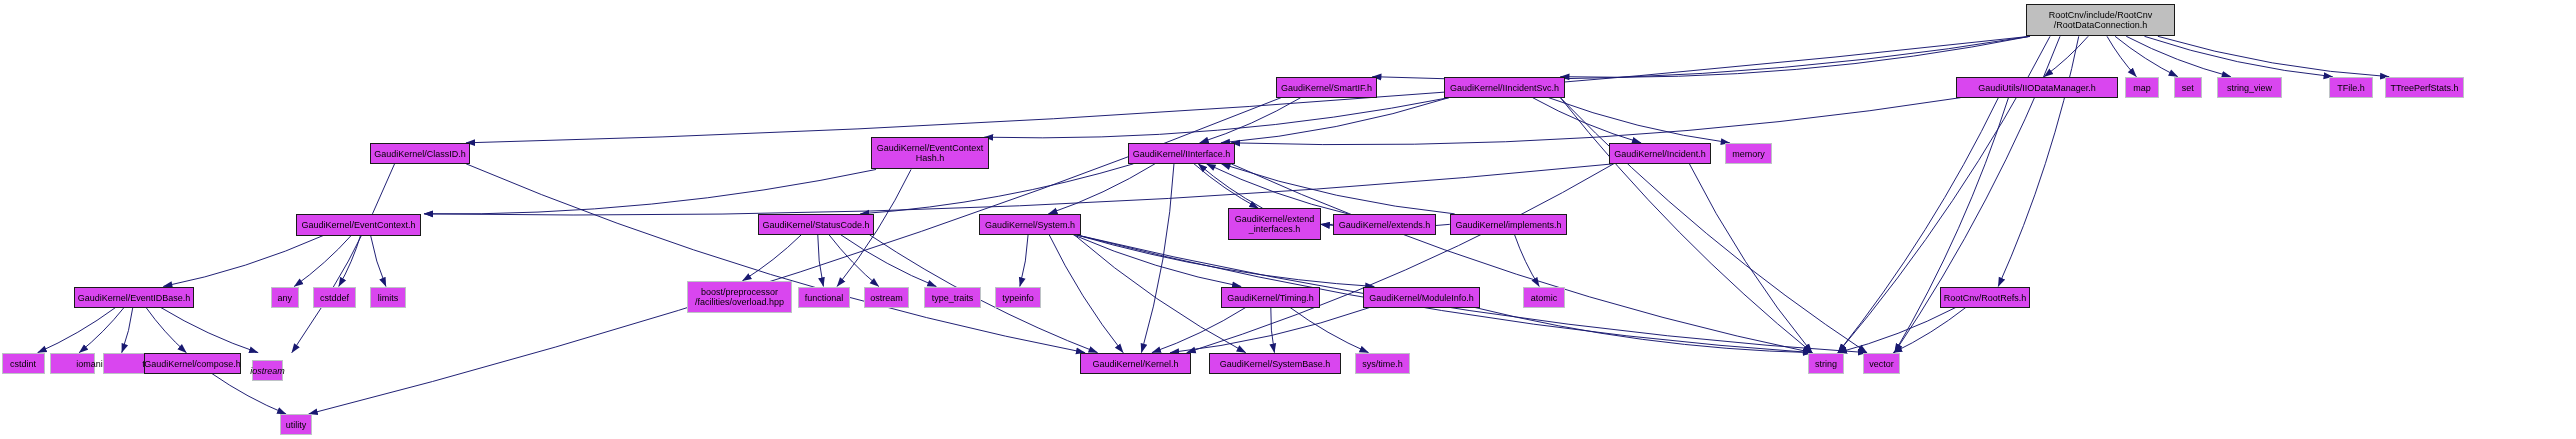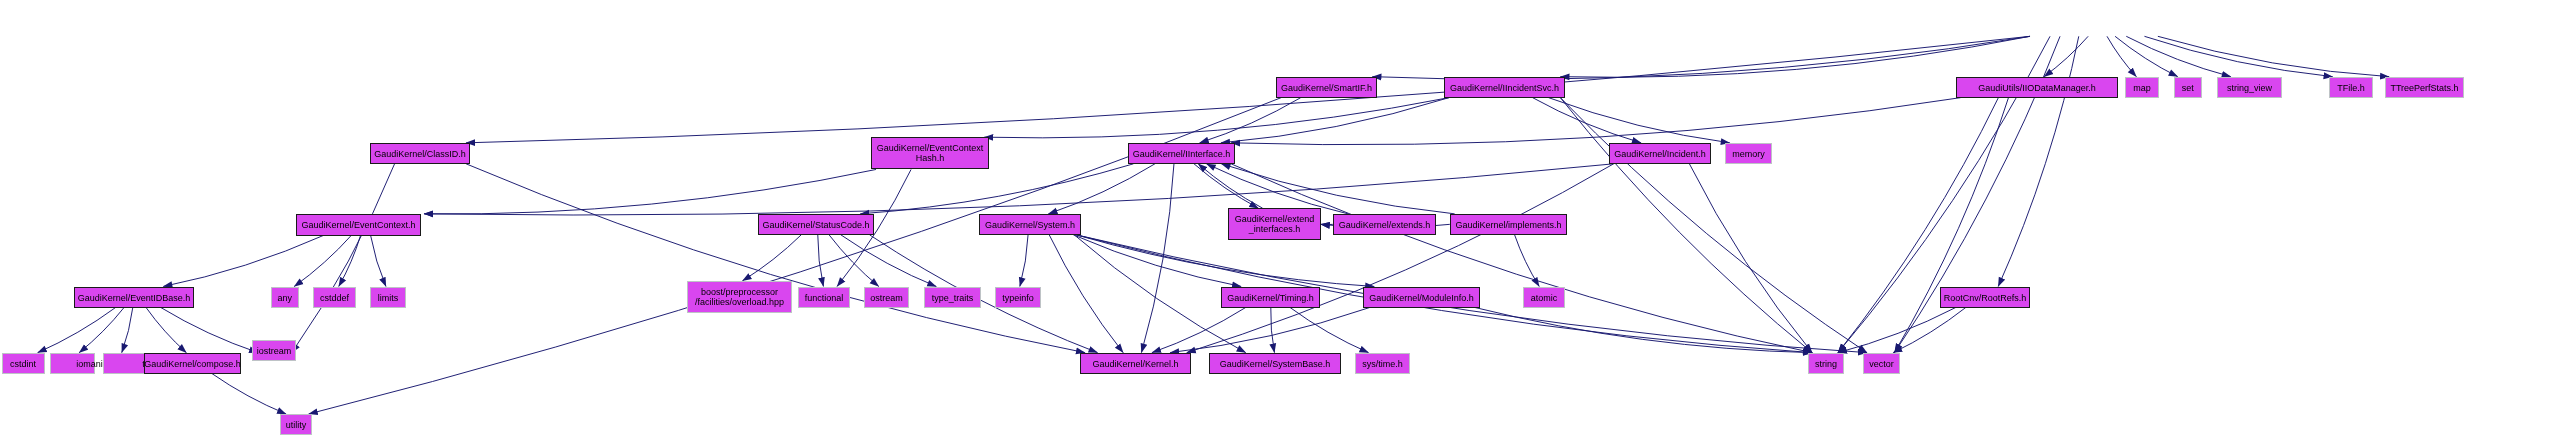--- a/index.html
+++ b/index.html
@@ -87,20 +87,22 @@
       <path d="M1328.5,291 Q1428.9,334.4 1536.4,355" fill="none" stroke="#191970" stroke-width="1.2" marker-end="url(#arrow)"></path>
       <path d="M1329.6,291 Q1427.8,375.7 1542.1,437" fill="none" stroke="#191970" stroke-width="1.2" marker-end="url(#arrow)"></path>
       <path d="M1542.1,381 Q1487.1,415.4 1425.9,437" fill="none" stroke="#191970" stroke-width="1.2" marker-end="url(#arrow)"></path>
       <path d="M1573.2,381 Q1572.4,409.3 1577.7,437" fill="none" stroke="#191970" stroke-width="1.2" marker-end="url(#arrow)"></path>
       <path d="M1597,381 Q1642.6,414.4 1694.3,437" fill="none" stroke="#191970" stroke-width="1.2" marker-end="url(#arrow)"></path>
       <path d="M1695.9,381 Q1575.2,422.6 1448.4,437" fill="none" stroke="#191970" stroke-width="1.2" marker-end="url(#arrow)"></path>
       <path d="M1826,381 Q2031.9,432 2244,437" fill="none" stroke="#191970" stroke-width="1.2" marker-end="url(#arrow)"></path>
       <path d="M2422,381 Q2352.1,417 2276,437" fill="none" stroke="#191970" stroke-width="1.2" marker-end="url(#arrow)"></path>
       <path d="M2434.4,381 Q2392.5,413.9 2344.4,437" fill="none" stroke="#191970" stroke-width="1.2" marker-end="url(#arrow)"></path>
     </svg>
+    <div class="node root" style="left: 2026px; top: 4px; width: 149px; height: 32px;">RootCnv/include/RootCnv
+/RootDataConnection.h</div>
     <div class="node linked" style="left: 1276px; top: 77px; width: 101px; height: 21px;">GaudiKernel/SmartIF.h</div>
     <div class="node linked" style="left: 1444px; top: 77px; width: 121px; height: 21px;">GaudiKernel/IIncidentSvc.h</div>
     <div class="node linked" style="left: 1956px; top: 77px; width: 162px; height: 21px;">GaudiUtils/IIODataManager.h</div>
     <div class="node plain" style="left: 2125px; top: 77px; width: 34px; height: 21px;">map</div>
     <div class="node plain" style="left: 2174px; top: 77px; width: 27.5px; height: 21px;">set</div>
     <div class="node plain" style="left: 2217px; top: 77px; width: 65px; height: 21px;">string_view</div>
     <div class="node plain" style="left: 2329px; top: 77px; width: 44px; height: 21px;">TFile.h</div>
     <div class="node plain" style="left: 2385px; top: 77px; width: 79px; height: 21px;">TTreePerfStats.h</div>
     <div class="node linked" style="left: 370px; top: 143px; width: 100px; height: 21px;">GaudiKernel/ClassID.h</div>
     <div class="node linked" style="left: 871px; top: 137px; width: 118px; height: 32px;">GaudiKernel/EventContext
@@ -126,21 +128,21 @@
     <div class="node plain" style="left: 924px; top: 287px; width: 57px; height: 21px;">type_traits</div>
     <div class="node plain" style="left: 995px; top: 287px; width: 46px; height: 21px;">typeinfo</div>
     <div class="node linked" style="left: 1221px; top: 287px; width: 99px; height: 21px;">GaudiKernel/Timing.h</div>
     <div class="node linked" style="left: 1363px; top: 287px; width: 117px; height: 21px;">GaudiKernel/ModuleInfo.h</div>
     <div class="node plain" style="left: 1523px; top: 287px; width: 42px; height: 21px;">atomic</div>
     <div class="node linked" style="left: 1940px; top: 287px; width: 90px; height: 21px;">RootCnv/RootRefs.h</div>
     <div class="node plain" style="left: 1.6px; top: 353px; width: 43px; height: 21px;">cstdint</div>
     <div class="node plain" style="left: 50px; top: 353px; width: 40px; height: 21px; padding-left: 41px;">iomanip</div>
     <div class="node plain" style="left: 103px; top: 353px; width: 32px; height: 21px; padding-left: 48px;">tuple</div>
     <div class="node linked" style="left: 144px; top: 353px; width: 97px; height: 21px;">GaudiKernel/compose.h</div>
-    <div class="node plain" style="left: 252px; top: 340px; width: 44px; height: 21px;">iostream</div>
+    <div class="node plain" style="left: 252px; top: 360px; width: 31px; height: 21px; font-style: italic;">iostream</div>
     <div class="node linked" style="left: 1080px; top: 353px; width: 111px; height: 21px;">GaudiKernel/Kernel.h</div>
     <div class="node linked" style="left: 1209px; top: 353px; width: 132px; height: 21px;">GaudiKernel/SystemBase.h</div>
     <div class="node plain" style="left: 1355px; top: 353px; width: 55px; height: 21px;">sys/time.h</div>
     <div class="node plain" style="left: 1808px; top: 353px; width: 36px; height: 21px;">string</div>
     <div class="node plain" style="left: 1863px; top: 353px; width: 37px; height: 21px;">vector</div>
     <div class="node plain" style="left: 280px; top: 414px; width: 32px; height: 21px;">utility</div>
   </div>
 
 
 </body></html>

